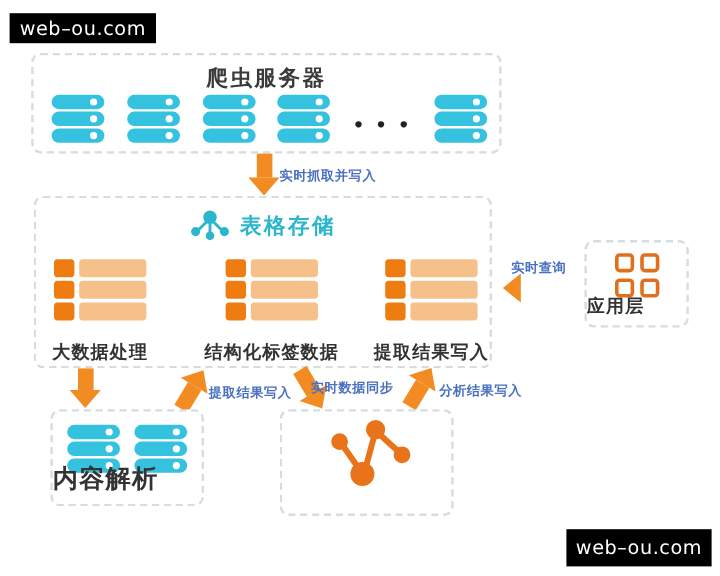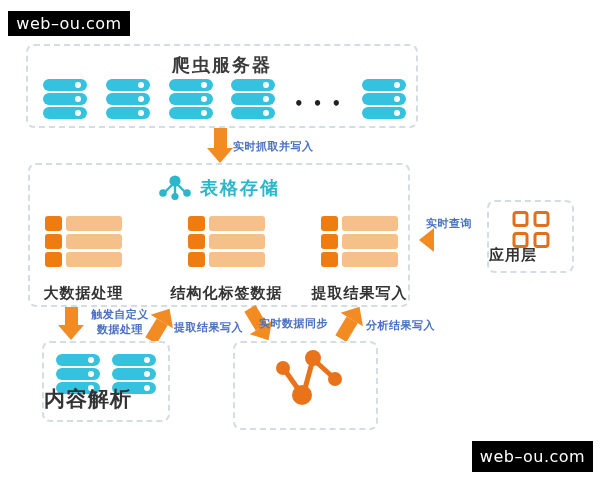--- a/index.html
+++ b/index.html
@@ -191,24 +191,20 @@
   <div class="fa-left" style="left:419px;top:228px;">
     <span class="hd-left"></span>
       <span class="sh"></span>
   </div>
   <div class="bl" style="left:426px;top:216px;">实时查询</div>
 
   <div class="fa" style="left:58px;top:307px;">
     <span class="sh" style="height:18px;"></span>
       <span class="hd-down"></span>
   </div>
-  <div class="bl bl-2l" style="left:85px;top:307px;">
-    <span>触发自定义</span><br>
-    <span>数据处理</span>
-  </div>
 
   <div class="fa rot-cw" style="left:147px;top:306px;">
     <span class="hd-up"></span>
       <span class="sh" style="height:22px;"></span>
   </div>
   <div class="bl" style="left:174px;top:320px;">提取结果写入</div>
 
   <div class="fa rot-ccw" style="left:246px;top:306px;">
     <span class="sh" style="height:22px;"></span>
       <span class="hd-down"></span>

